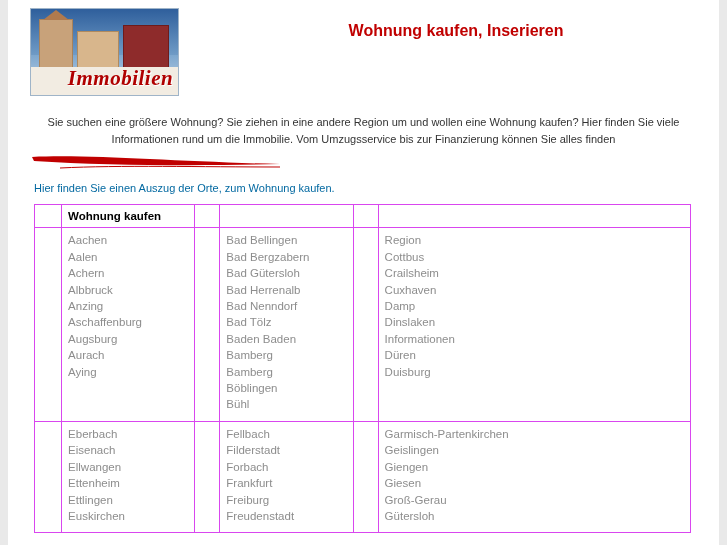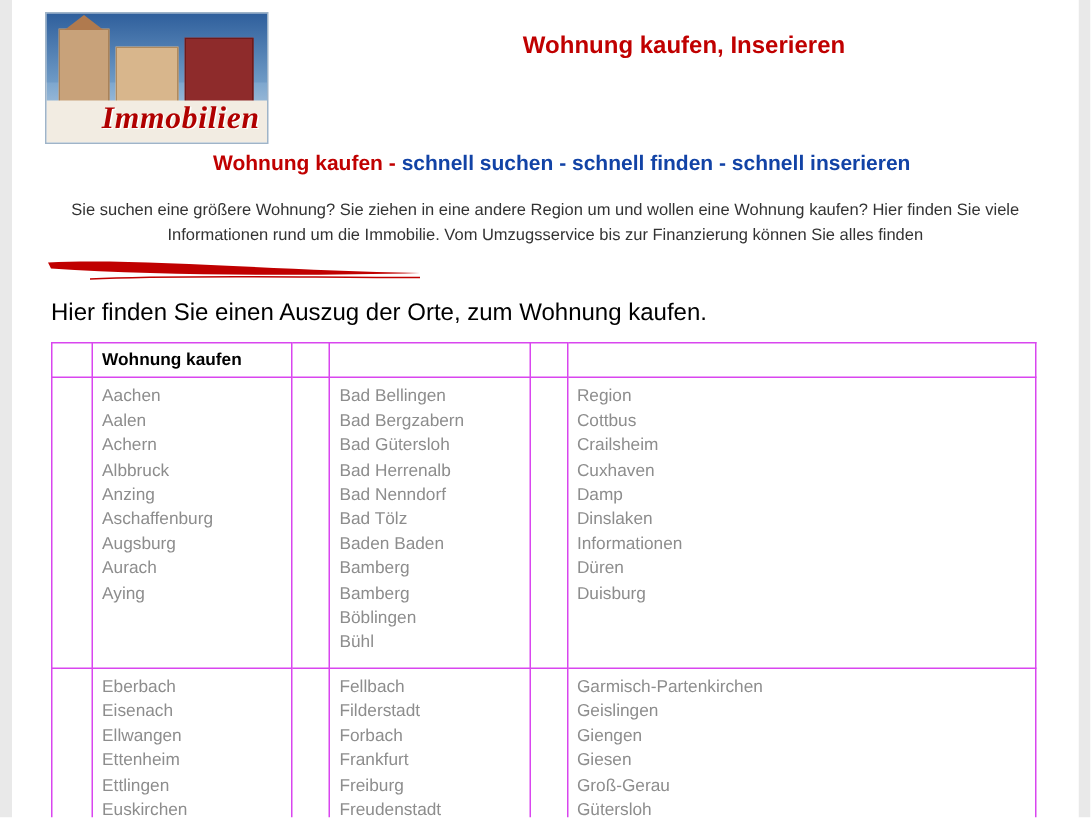--- a/index.html
+++ b/index.html
@@ -137,22 +137,22 @@
   .divider {
     position: relative;
     height: 22px;
     margin-top: 4px;
   }
   .divider svg { position: absolute; left: 22px; top: 0; }
 
   
   .lead {
     margin: 8px 0 0 26px;
-    font-size: 16px;
-    color: #000000;
+    font-size: 11px;
+    color: #0369a1;
   }
 
   
   .places-table {
     margin: 10px 0 0 26px;
     width: 657px;
     border-collapse: collapse;
     table-layout: fixed;
   }
   .places-table td {
@@ -189,23 +189,20 @@
       <div class="sky"></div>
       <div class="bld1"></div>
       <div class="bld2"></div>
       <div class="bld3"></div>
       <div class="ground"></div>
       <div class="logo-text">Immobilien</div>
     </div>
     <div class="page-title">Wohnung kaufen, Inserieren</div>
   </div>
 
-  <div class="subtitle">
-    <span>Wohnung kaufen  -  </span><span class="blue">schnell suchen - schnell finden - schnell inserieren</span>
-  </div>
 
   <div class="intro">Sie suchen eine größere Wohnung? Sie ziehen in eine andere Region um und wollen eine Wohnung kaufen? Hier finden Sie viele Informationen rund um die Immobilie. Vom Umzugsservice bis zur Finanzierung können Sie alles finden</div>
 
   <div class="divider">
     <svg width="290" height="20" viewBox="0 0 290 20">
       <path d="M2 5 C 60 2, 150 10, 250 12 C 180 14, 80 14, 4 9 Z" fill="#c00000"></path>
       <path d="M30 16 C 90 13, 170 15, 250 15" stroke="#c00000" stroke-width="1" fill="none"></path>
     </svg>
   </div>
 

